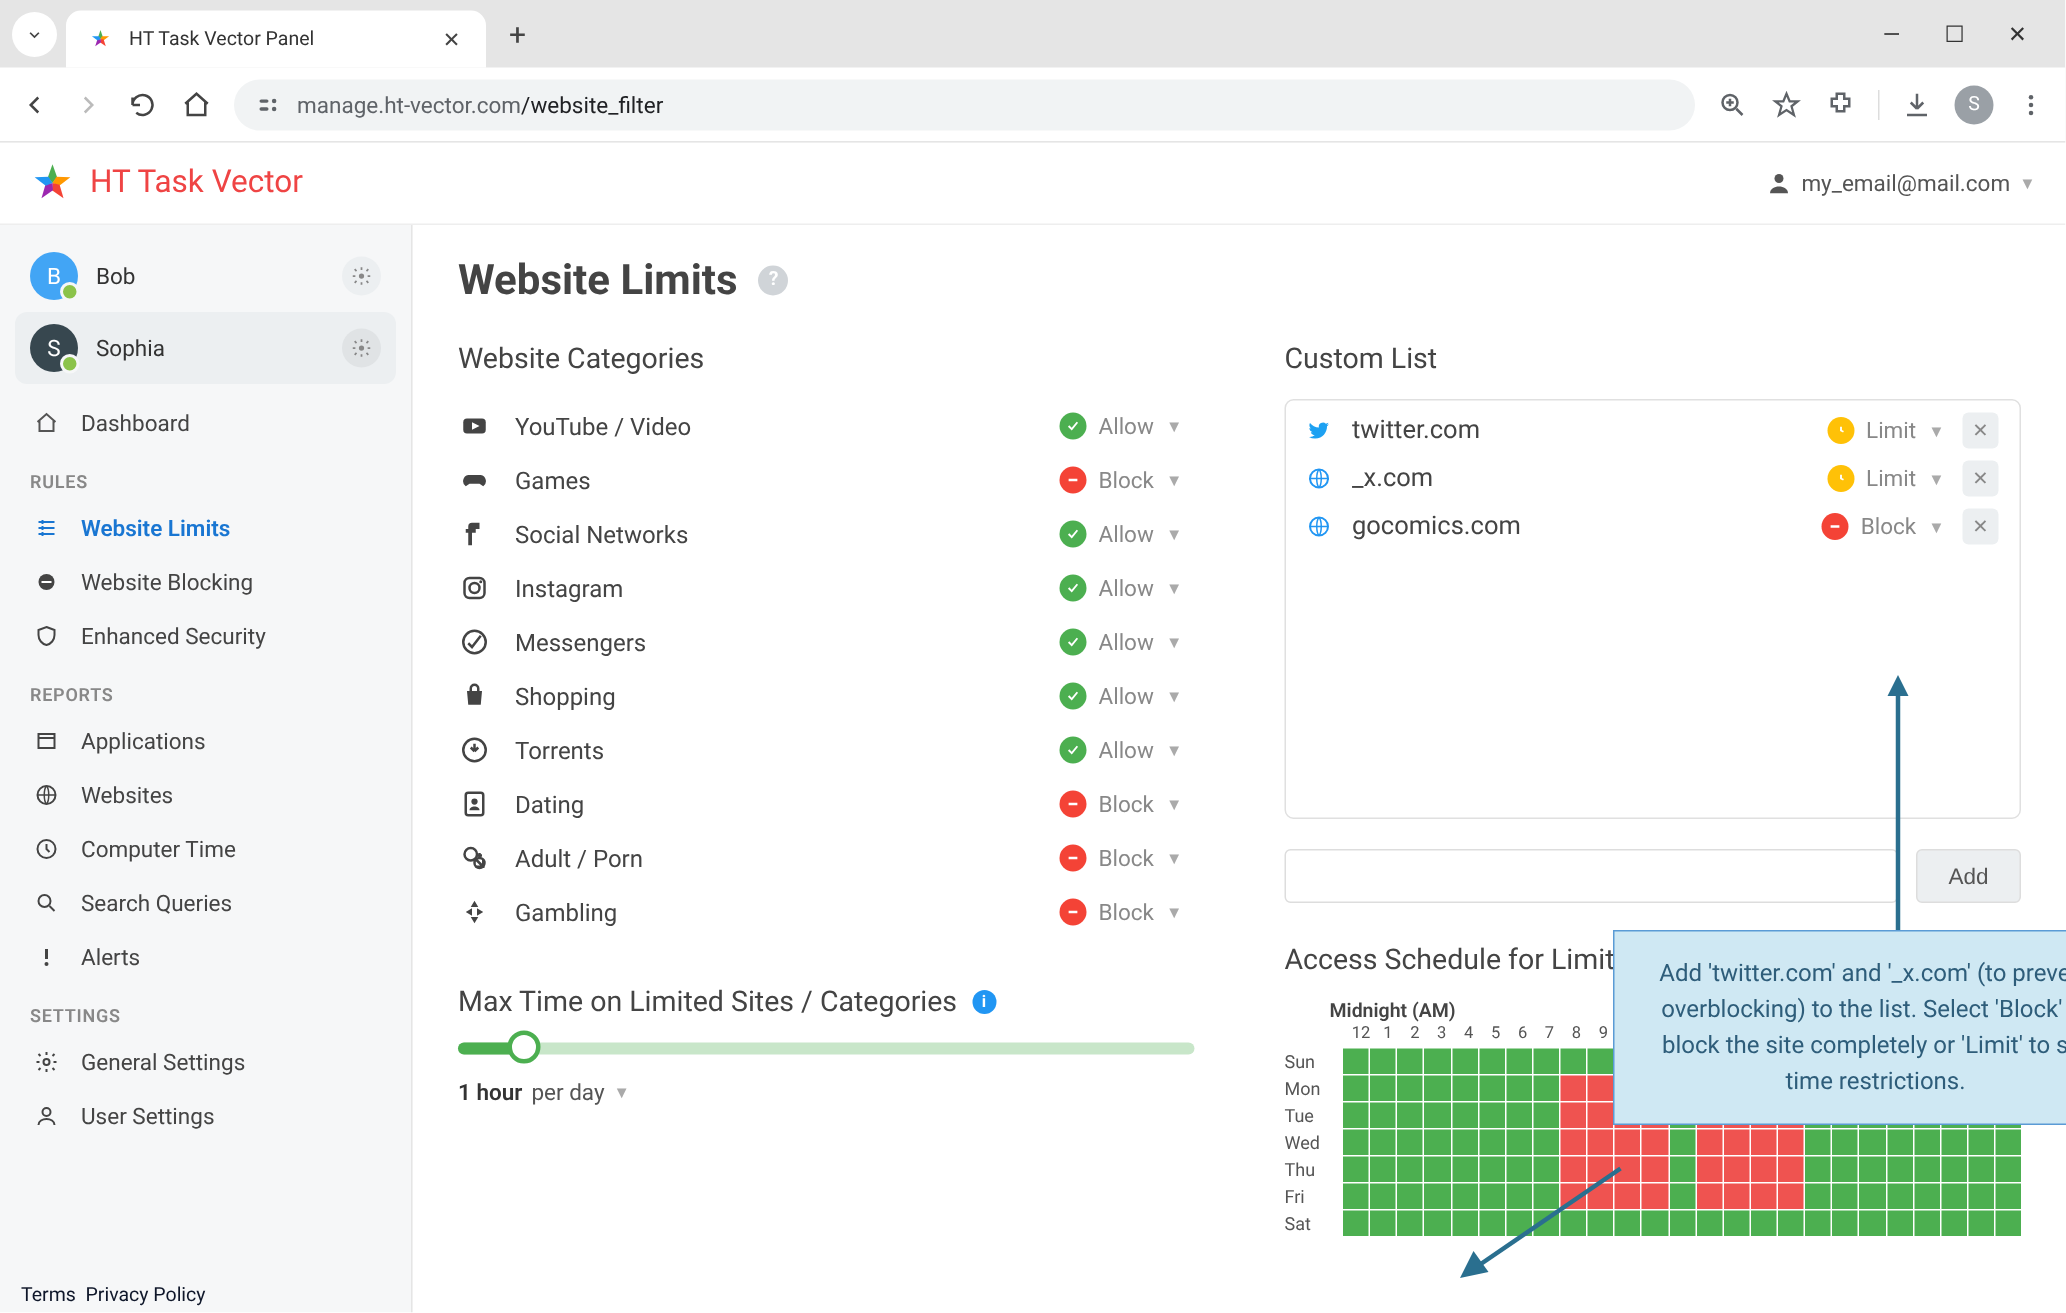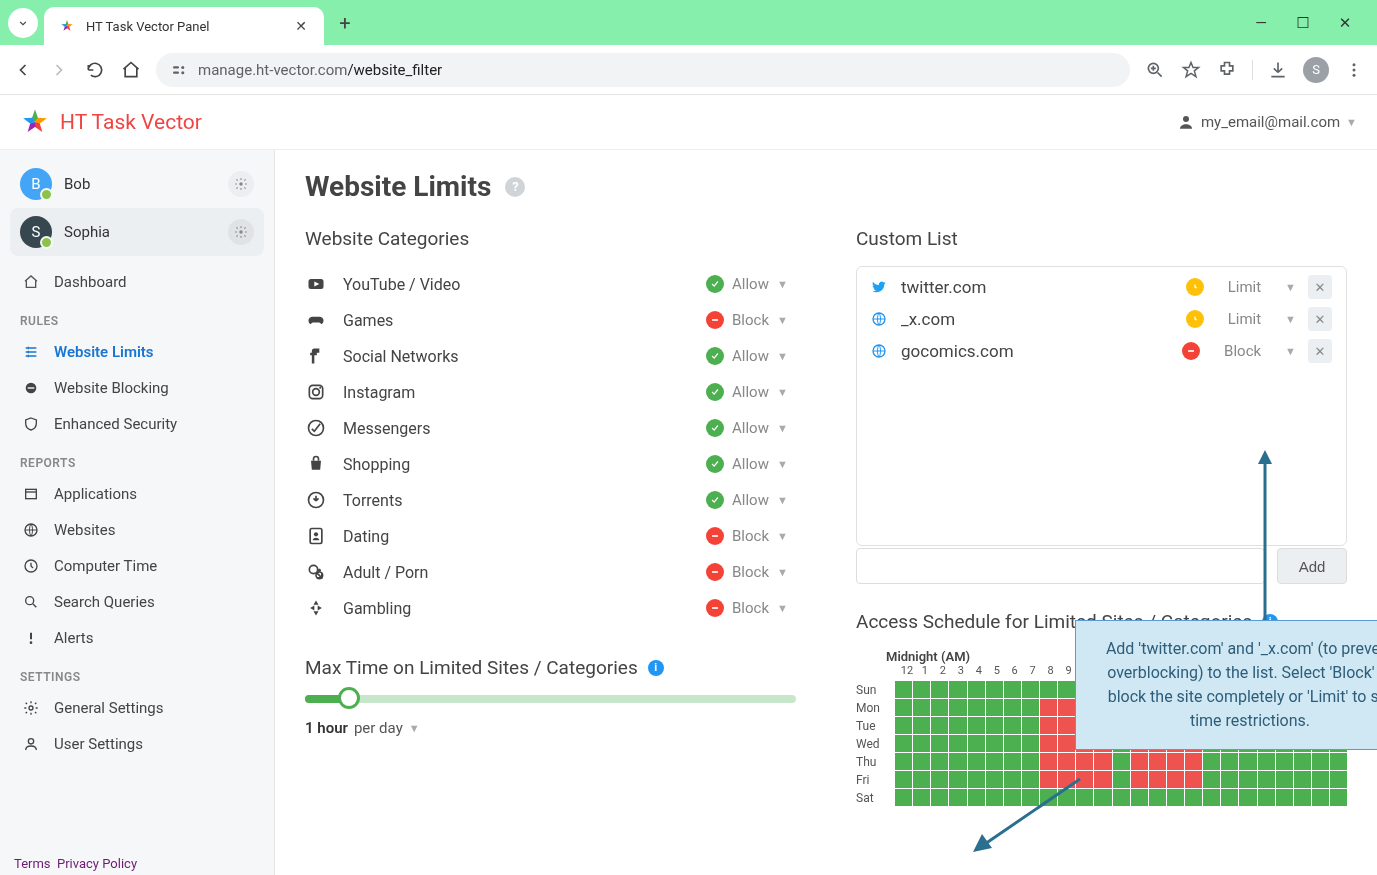--- a/index.html
+++ b/index.html
@@ -1,19 +1,19 @@
 <!DOCTYPE html>
 <html><head>
 <meta charset="utf-8">
 <style>
 * { box-sizing: border-box; margin: 0; padding: 0; }
 body { font-family: -apple-system, "Segoe UI", Roboto, Helvetica, Arial, sans-serif; font-size: 14px; color: #333; background: #fff; width: 1377px; height: 875px; overflow: hidden; }
 
 
-.browser-chrome { background: #86efac; }
+.browser-chrome { background: #e5e5e5; }
 .tab-bar { display: flex; align-items: center; height: 45px; padding: 0 8px; }
 .tab-dropdown { width: 30px; height: 30px; border-radius: 50%; background: #fff; display: flex; align-items: center; justify-content: center; margin-right: 6px; cursor: pointer; }
 .tab { background: #fff; border-radius: 10px 10px 0 0; height: 38px; display: flex; align-items: center; padding: 0 14px; gap: 10px; min-width: 280px; margin-top: 7px; }
 .tab-favicon { width: 18px; height: 18px; }
 .tab-title { font-size: 13px; color: #333; flex: 1; }
 .tab-close { width: 18px; height: 18px; display:flex;align-items:center;justify-content:center; cursor: pointer; font-size:14px; color:#444;}
 .new-tab { width: 30px; height: 30px; display: flex; align-items: center; justify-content: center; font-size: 20px; color: #444; cursor: pointer; margin-left:6px;}
 .window-controls { margin-left: auto; display: flex; gap: 22px; padding-right: 14px; }
 .window-controls span { font-size: 15px; color: #333; cursor: pointer; width:20px; text-align:center;}
 
@@ -45,21 +45,21 @@
 .profile-av.blue { background: #42a5f5; }
 .profile-av.dark { background: #37474f; }
 .profile-av::after{content:"";position:absolute;right:-1px;bottom:-1px;width:9px;height:9px;background:#8bc34a;border:2px solid #f6f7f8;border-radius:50%;}
 .profile-name { flex: 1; font-size: 15px; color: #333; }
 .gear-btn { width: 26px; height: 26px; border-radius: 50%; background: #eceff1; display: flex; align-items: center; justify-content: center; color: #777; cursor: pointer; }
 .profile-item.selected .gear-btn{background:#e0e3e5;}
 .section-label { font-size: 12px; font-weight: 600; color: #888; letter-spacing: .5px; padding: 14px 10px 6px; }
 .nav-item { display: flex; align-items: center; gap: 14px; padding: 9px 12px; border-radius: 6px; cursor: pointer; color: #444; font-size: 15px; }
 .nav-item.active { color: #1976d2; font-weight: 600; }
 .nav-icon { width: 18px; display: flex; justify-content: center; color: inherit; }
-.footer-links { position: absolute; bottom: 4px; font-size: 13px; color: #701a75; padding-left:4px;}
+.footer-links { position: absolute; bottom: 4px; font-size: 13px; color: #0f172a; padding-left:4px;}
 .footer-links span { cursor:pointer; }
 .sidebar { position: relative; }
 
 
 .page-title { font-size: 28px; color: #444; display: flex; align-items: center; gap: 14px; margin-bottom: 24px; }
 .help-circle { width: 20px; height: 20px; border-radius: 50%; background: #d0d4d8; color: #fff; display: flex; align-items: center; justify-content: center; font-size: 13px; cursor: pointer; }
 .columns { display: flex; gap: 60px; }
 .col-left { flex: 1; min-width: 460px; }
 .col-right { flex: 1; min-width: 480px; position:relative;}
 .section-h { font-size: 19px; color: #444; margin-bottom: 16px; display:flex; align-items:center; gap:10px;}
@@ -74,23 +74,23 @@
 .status-dot.block { background: #f44336; color:#fff;}
 .status-dot.limit { background: #ffc107; color:#fff;}
 .status-text { font-size: 15px; color: #888; }
 .caret { color: #aaa; font-size: 11px; }
 
 
 .custom-box { border: 1px solid #e0e0e0; border-radius: 6px; min-height: 280px; padding: 4px 0; }
 .custom-row { display: flex; align-items: center; height: 32px; padding: 0 14px; gap: 12px; }
 .site-icon { width: 18px; color: #2196f3; }
 .site-name { flex: 1; font-size: 17px; color: #444; }
-.status-compact { display: flex; align-items: center; gap: 24px; cursor:pointer;}
+.status-compact { display: flex; align-items: center; gap: 8px; cursor:pointer;}
 .remove-btn { width: 24px; height: 24px; border-radius: 4px; background: #eceff1; color: #888; display: flex; align-items: center; justify-content: center; cursor: pointer; font-size:13px;}
-.add-row { display: flex; gap: 12px; margin-top: 2px; }
+.add-row { display: flex; gap: 12px; margin-top: 20px; }
 .add-input { flex: 1; border: 1px solid #ddd; border-radius: 4px; height: 36px; padding: 0 10px; font-size: 14px; }
 .add-btn { background: #eceff1; border: 1px solid #ddd; border-radius: 4px; width: 70px; height: 36px; cursor: pointer; font-size:15px; color:#555;}
 
 
 .slider-wrap { margin-top: 12px; }
 .slider-track { height: 8px; background: #c8e6c9; border-radius: 4px; position: relative; }
 .slider-fill { height: 8px; background: #4caf50; border-radius: 4px; width: 9%; }
 .slider-thumb { width: 22px; height: 22px; border-radius: 50%; background: #fff; border: 3px solid #4caf50; position: absolute; top: -8px; left: calc(9% - 11px); cursor: grab; }
 .slider-label { margin-top: 16px; display: flex; align-items: center; gap: 6px; font-size: 15px; color: #555; cursor:pointer;}
 .slider-label .bold { font-weight: 600; color:#333;}

